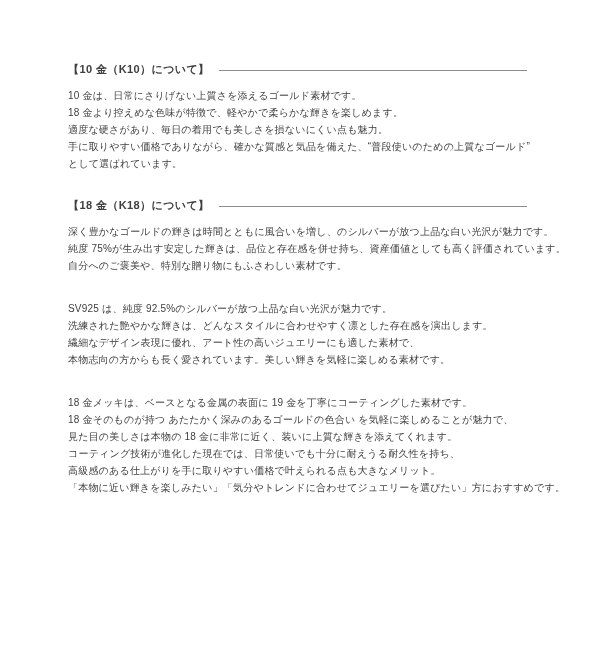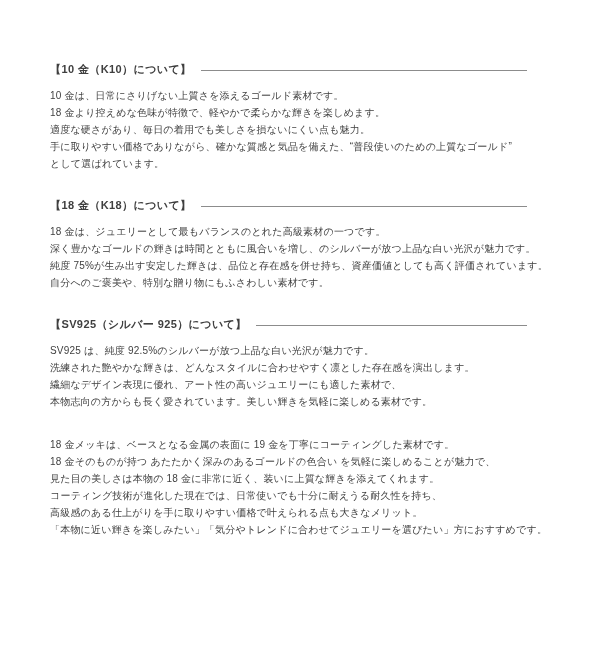--- a/index.html
+++ b/index.html
@@ -10,21 +10,21 @@
   *{margin:0;padding:0;box-sizing:border-box;}
   html,body{background:#f4f4f4;}
   body{font-family:"Liberation Sans","DejaVu Sans",sans-serif;}
   .page{
     position:relative;
     width:600px;
     height:650px;
     margin:0 auto;
     background:var(--bg-color);
     color:var(--text-color);
-    padding:62px 73px 0 50px;
+    padding:62px 73px 0 68px;
     overflow:hidden;
   }
   .section{margin-bottom:26px;}
   .heading-row{
     display:flex;
     align-items:center;
     margin-bottom:10px;
     height:15px;
   }
   .heading-text{
@@ -64,31 +64,26 @@
     <p class="body-line">適度な硬さがあり、毎日の着用でも美しさを損ないにくい点も魅力。</p>
     <p class="body-line">手に取りやすい価格でありながら、確かな質感と気品を備えた、“普段使いのための上質なゴールド”</p>
     <p class="body-line">として選ばれています。</p>
   </div>
 
   <div class="section">
     <div class="heading-row">
       <span class="heading-text">【18 金（K18）について】</span>
       <div class="heading-divider"></div>
     </div>
-    <p class="body-line">18 金は、ジュエリーとして最もバランスのとれた高級素材の一つです。</p>
     <p class="body-line">深く豊かなゴールドの輝きは時間とともに風合いを増し、のシルバーが放つ上品な白い光沢が魅力です。</p>
     <p class="body-line">純度 75%が生み出す安定した輝きは、品位と存在感を併せ持ち、資産価値としても高く評価されています。</p>
     <p class="body-line">自分へのご褒美や、特別な贈り物にもふさわしい素材です。</p>
   </div>
 
   <div class="section">
-    <div class="heading-row">
-      <span class="heading-text">【SV925（シルバー 925）について】</span>
-      <div class="heading-divider"></div>
-    </div>
     <p class="body-line">SV925 は、純度 92.5%のシルバーが放つ上品な白い光沢が魅力です。</p>
     <p class="body-line">洗練された艶やかな輝きは、どんなスタイルに合わせやすく凛とした存在感を演出します。</p>
     <p class="body-line">繊細なデザイン表現に優れ、アート性の高いジュエリーにも適した素材で、</p>
     <p class="body-line">本物志向の方からも長く愛されています。美しい輝きを気軽に楽しめる素材です。</p>
   </div>
 
   <div class="section">
     <p class="body-line">18 金メッキは、ベースとなる金属の表面に 19 金を丁寧にコーティングした素材です。</p>
     <p class="body-line">18 金そのものが持つ あたたかく深みのあるゴールドの色合い を気軽に楽しめることが魅力で、</p>
     <p class="body-line">見た目の美しさは本物の 18 金に非常に近く、装いに上質な輝きを添えてくれます。</p>

